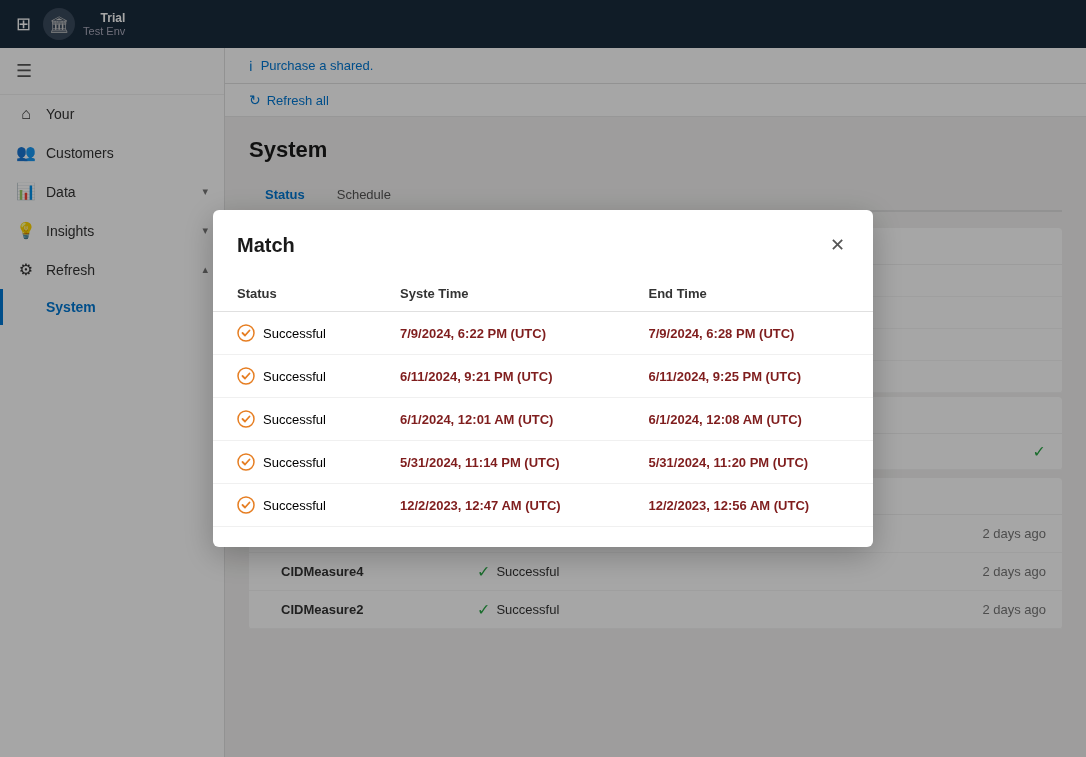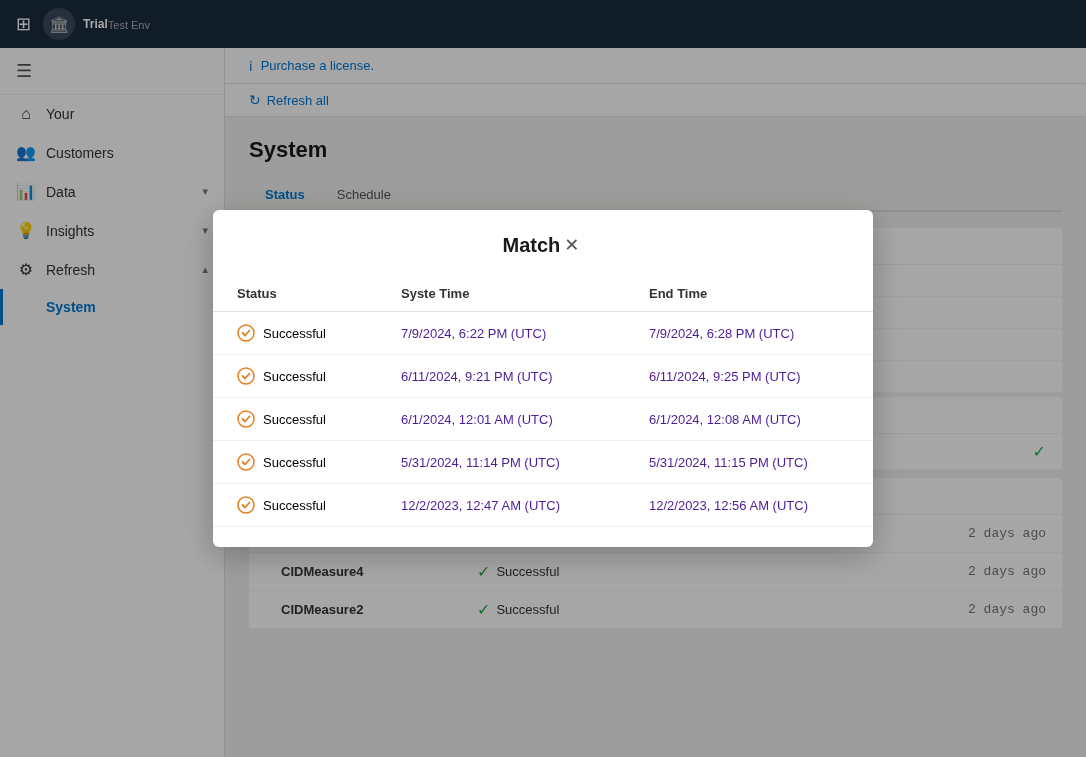--- a/index.html
+++ b/index.html
@@ -12,21 +12,21 @@
       display: flex;
       align-items: center;
       padding: 0 16px;
       gap: 12px;
       flex-shrink: 0;
     }
     .topbar-grid-icon { color: #fff; font-size: 18px; cursor: pointer; }
     .topbar-title { color: #fff; font-size: 15px; font-weight: 600; flex: 1; }
     .topbar-user { display: flex; align-items: center; gap: 8px; }
     .topbar-user-icon { width: 32px; height: 32px; background: #3a4a5c; border-radius: 50%; display: flex; align-items: center; justify-content: center; color: #ccc; font-size: 16px; }
-    .topbar-user-info { display: flex; align-items: flex-end; }
+    .topbar-user-info { display: flex; flex-direction: column; align-items: flex-end; }
     .topbar-user-trial { color: #fff; font-size: 12px; font-weight: 600; }
     .topbar-user-env { color: #aab; font-size: 11px; }
 
     
     .main-layout { display: flex; flex: 1; overflow: hidden; }
 
     
     .sidebar {
       width: 225px;
       background: #fff;
@@ -112,21 +112,21 @@
     .task-row .chevron-right { font-size: 11px; color: #777; }
     .task-row .task-name { flex: 1; }
     .task-status { display: flex; align-items: center; gap: 6px; }
     .check-icon { color: #28a745; font-size: 16px; }
 
     .measures-section { background: #fff; border-radius: 4px; margin-top: 8px; }
     .measures-header { display: flex; align-items: center; padding: 10px 16px; gap: 8px; font-size: 14px; font-weight: 600; color: #333; border-bottom: 1px solid #f0f0f0; }
     .measure-row { display: flex; align-items: center; padding: 9px 16px 9px 32px; gap: 16px; font-size: 13px; border-bottom: 1px solid #f5f5f5; }
     .measure-name { width: 180px; color: #333; font-weight: bold; }
     .measure-status { display: flex; align-items: center; gap: 6px; color: #333; }
-    .measure-time { color: #777; margin-left: auto; font-family: Liberation Mono, monospace; }
+    .measure-time { color: #777; margin-left: auto; }
 
     
     .overlay {
       position: fixed;
       top: 0; left: 0; right: 0; bottom: 0;
       background: rgba(0,0,0,0.35);
       display: flex;
       align-items: center;
       justify-content: center;
       z-index: 1000;
@@ -138,21 +138,21 @@
       border-radius: 6px;
       box-shadow: 0 8px 32px rgba(0,0,0,0.25);
       width: 660px;
       max-width: 95vw;
       padding: 0;
       overflow: hidden;
     }
     .modal-header {
       display: flex;
       align-items: center;
-      justify-content: center;
+      justify-content: space-between;
       padding: 20px 24px 16px;
     }
     .modal-title { font-size: 20px; font-weight: 600; color: #1a1a1a; }
     .modal-close { font-size: 18px; color: #555; cursor: pointer; background: none; border: none; padding: 4px; }
 
     .modal-table { width: 100%; border-collapse: collapse; }
     .modal-table th {
       text-align: left;
       padding: 10px 24px;
       font-size: 13px;
@@ -160,21 +160,21 @@
       color: #333;
       border-bottom: 1px solid #e0e0e0;
     }
     .modal-table td {
       padding: 12px 24px;
       font-size: 13px;
       border-bottom: 1px solid #f0f0f0;
       vertical-align: middle;
     }
     .modal-table .status-cell { display: flex; align-items: center; gap: 8px; }
-    .modal-table .time-link { color: #4c1d95; }
+    .modal-table .time-link { color: #7f1d1d; font-weight: bold; }
     .modal-footer { height: 20px; }
   </style>
 </head>
 <body>
 
 <div class="topbar">
   <span class="topbar-grid-icon">⊞</span>
   <div class="topbar-user">
     <div class="topbar-user-icon">🏛</div>
     <div class="topbar-user-info">
@@ -217,21 +217,21 @@
     <div class="sidebar-item active">
       <span class="icon"></span>
       <span>System</span>
     </div>
   </div>
 
   <div class="content-area">
 
     <div class="trial-banner">
       <span class="info-icon">ℹ</span>
-      <a href="#">Purchase a license.</a>
+      <a href="#">Purchase a shared.</a>
     </div>
 
     <div class="refresh-bar">
       <span class="refresh-icon">↻</span>
       <span>Refresh all</span>
     </div>
 
     <div class="page-content">
       <div class="page-title">System</div>
 
@@ -384,21 +384,21 @@
             <circle cx="9" cy="9" r="8" fill="none" stroke="#e67e22" stroke-width="1.5"></circle>
             <polyline points="5.5,9 8,11.5 12.5,6.5" fill="none" stroke="#e67e22" stroke-width="1.8" stroke-linecap="round" stroke-linejoin="round"></polyline>
           </svg>
           <span>Successful</span>
         </span>
       </td>
       <td>
         <span class="time-link">5/31/2024, 11:14 PM (UTC)</span>
       </td>
       <td>
-        <span class="time-link">5/31/2024, 11:15 PM (UTC)</span>
+        <span class="time-link">5/31/2024, 11:20 PM (UTC)</span>
       </td>
     </tr>
           <tr>
       <td>
         <span class="status-cell" style="display:flex;align-items:center;gap:8px;">
           <svg width="18" height="18" viewBox="0 0 18 18">
             <circle cx="9" cy="9" r="8" fill="none" stroke="#e67e22" stroke-width="1.5"></circle>
             <polyline points="5.5,9 8,11.5 12.5,6.5" fill="none" stroke="#e67e22" stroke-width="1.8" stroke-linecap="round" stroke-linejoin="round"></polyline>
           </svg>
           <span>Successful</span>

